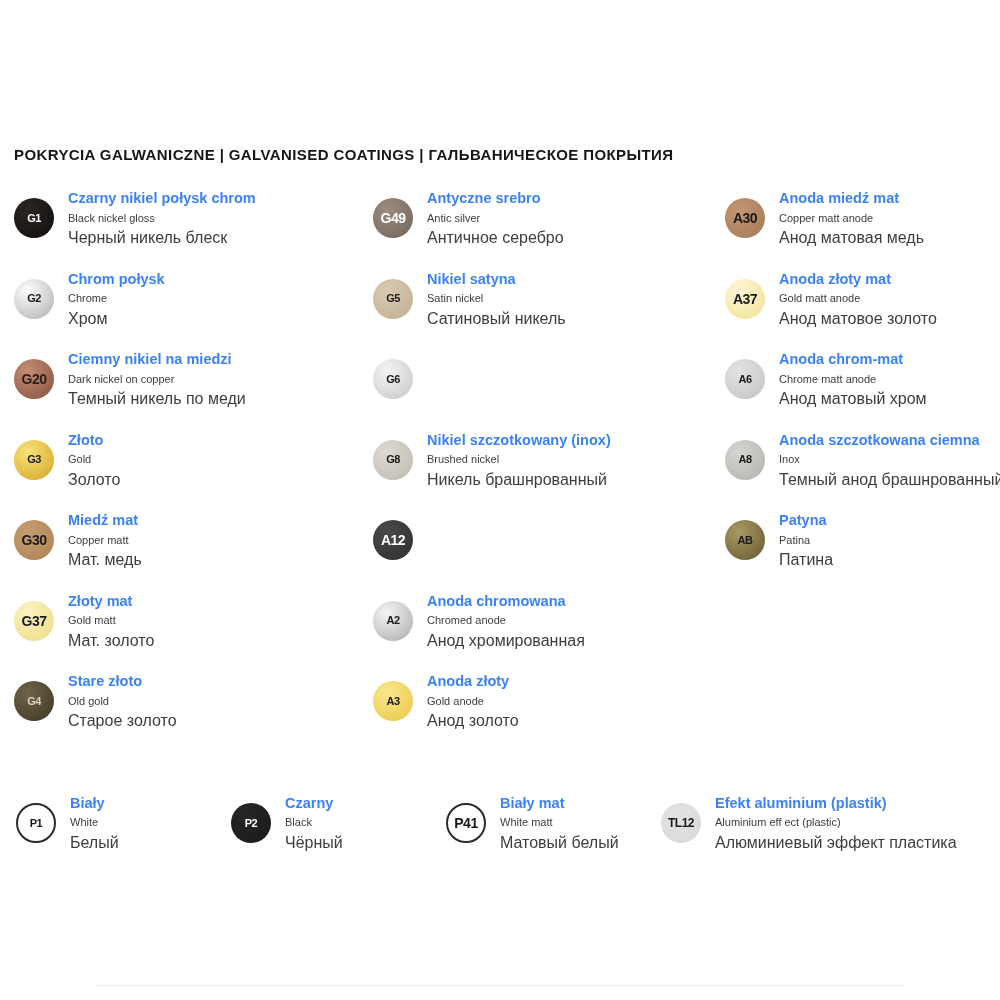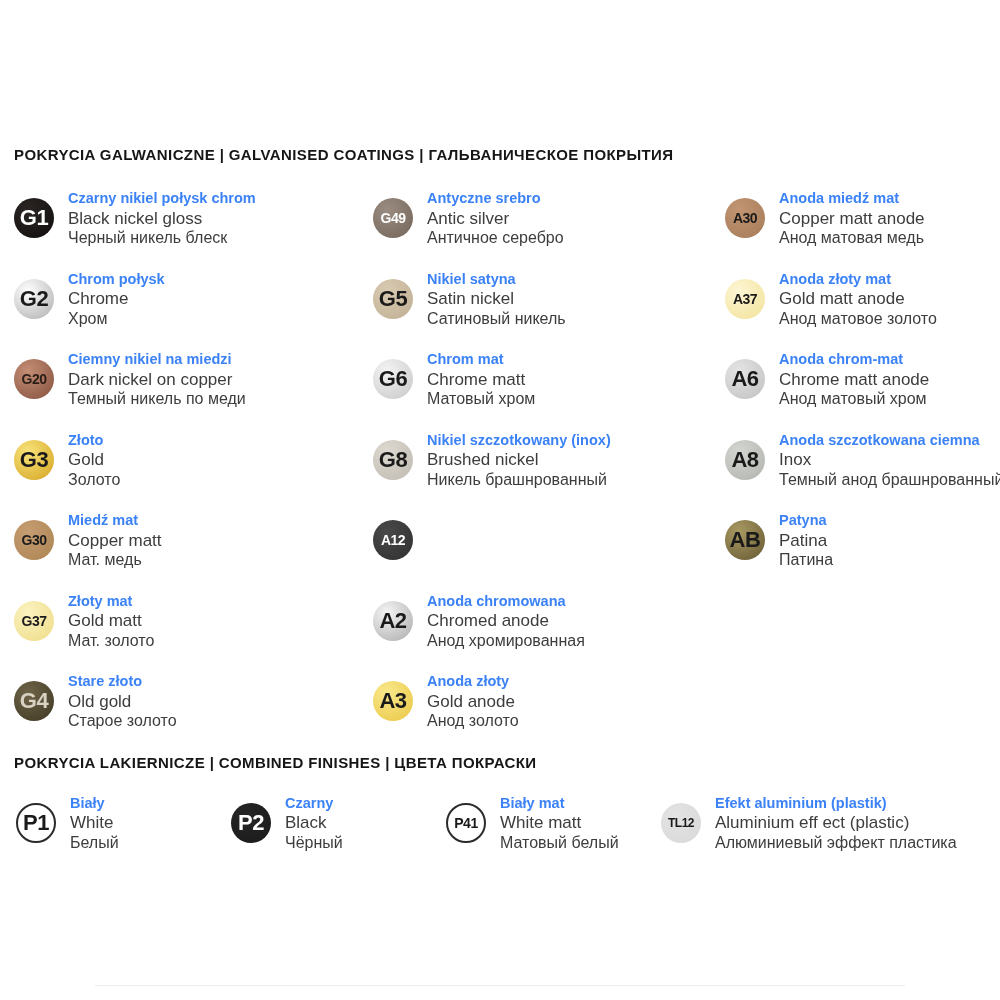--- a/index.html
+++ b/index.html
@@ -27,29 +27,29 @@
     grid-template-columns:215px 215px 215px 1fr;
     grid-auto-flow:row;
     height:66px;
   }
 
   .item { display:flex; align-items:center; gap:14px; }
 
   .badge {
     flex:0 0 40px; width:40px; height:40px; border-radius:50%;
     display:flex; align-items:center; justify-content:center;
-    font-weight:bold; font-size:22px; letter-spacing:-0.5px;
+    font-weight:bold; font-size:11px; letter-spacing:-0.5px;
     line-height:1;
   }
   .badge.b3 { font-size:14px; }
   .badge.b4 { font-size:12px; }
 
   .labels { display:flex; flex-direction:column; }
   .labels .pl { font-size:14.5px; font-weight:bold; color:#3b82f6; line-height:19.5px; white-space:nowrap; }
-  .labels .en { font-size:17px; color:#3d3d3d; line-height:19.5px; white-space:nowrap; }
+  .labels .en { font-size:11px; color:#3d3d3d; line-height:19.5px; white-space:nowrap; }
   .labels .ru { font-size:16px; color:#3d3d3d; line-height:19.5px; white-space:nowrap; }
 
   .bottom-line {
     position:absolute; left:95px; top:985px; width:810px; height:1px;
     background:#ececec;
   }
 </style>
 </head>
 <body>
 
@@ -123,25 +123,20 @@
       <div class="item">
         <span class="badge" style="background: radial-gradient(circle at 35% 30%, rgb(216, 202, 178) 0%, rgb(195, 178, 150) 85%); color: rgb(26, 26, 26);">G5</span>
         <span class="labels">
           <span class="pl">Nikiel satyna</span>
           <span class="en">Satin nickel</span>
           <span class="ru">Сатиновый никель</span>
         </span>
       </div>
       <div class="item">
         <span class="badge" style="background: radial-gradient(circle at 35% 30%, rgb(244, 244, 244) 0%, rgb(205, 205, 205) 85%); color: rgb(26, 26, 26);">G6</span>
-        <span class="labels">
-          <span class="pl">Chrom mat</span>
-          <span class="en">Chrome matt</span>
-          <span class="ru">Матовый хром</span>
-        </span>
       </div>
       <div class="item">
         <span class="badge" style="background: radial-gradient(circle at 35% 30%, rgb(222, 218, 209) 0%, rgb(194, 190, 180) 85%); color: rgb(26, 26, 26);">G8</span>
         <span class="labels">
           <span class="pl">Nikiel szczotkowany (inox)</span>
           <span class="en">Brushed nickel</span>
           <span class="ru">Никель брашнрованный</span>
         </span>
       </div>
       <div class="item">
@@ -198,21 +193,20 @@
       <div class="item">
         <span class="badge" style="background: radial-gradient(circle at 35% 30%, rgb(169, 154, 99) 0%, rgb(111, 97, 56) 85%); color: rgb(26, 26, 26);">AB</span>
         <span class="labels">
           <span class="pl">Patyna</span>
           <span class="en">Patina</span>
           <span class="ru">Патина</span>
         </span>
       </div>
     </div>
 
-  <div class="section-title title2">POKRYCIA LAKIERNICZE | COMBINED FINISHES | ЦВЕТА ПОКРАСКИ</div>
   <div class="grid grid2">
       <div class="item">
         <span class="badge" style="background: rgb(255, 255, 255); color: rgb(26, 26, 26); border: 2px solid rgb(43, 43, 43);">P1</span>
         <span class="labels">
           <span class="pl">Biały</span>
           <span class="en">White</span>
           <span class="ru">Белый</span>
         </span>
       </div>
       <div class="item">

